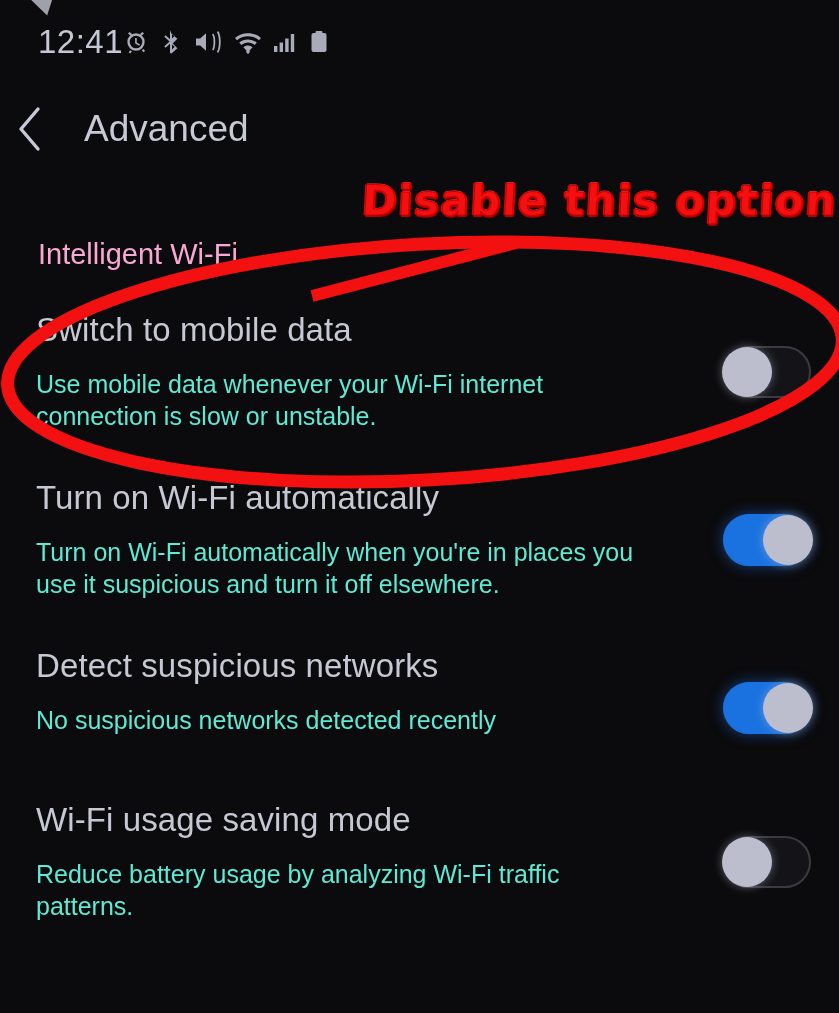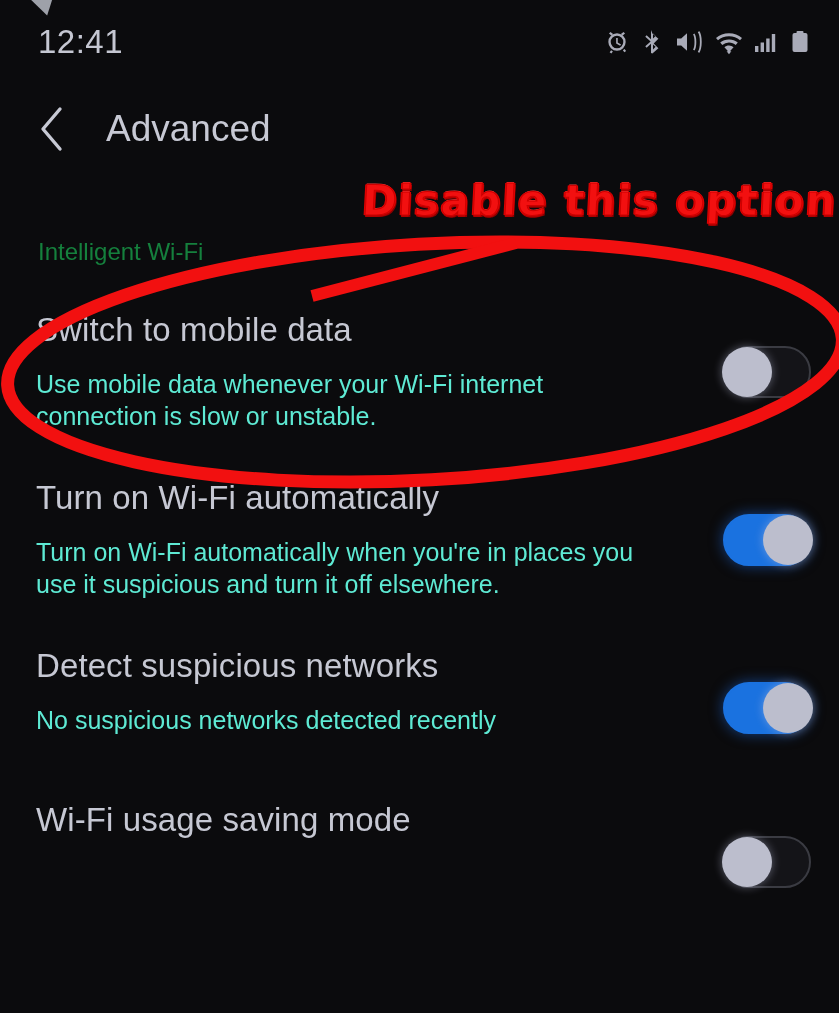--- a/index.html
+++ b/index.html
@@ -35,21 +35,20 @@
   }
 
   
   .status-bar {
     position: absolute;
     left: 0; top: 0;
     width: 839px;
     height: 84px;
     display: flex;
     align-items: center;
-    justify-content: space-between;
     padding: 0 30px 0 38px;
     box-sizing: border-box;
   }
   .status-clock {
     color: #c5c7d2;
     font-size: 33px;
     letter-spacing: 0.5px;
     font-family: "Liberation Sans", sans-serif;
   }
   .status-icons {
@@ -61,21 +60,21 @@
   .ic { fill: #a9abb8; }
 
   
   .header {
     position: absolute;
     left: 0; top: 86px;
     width: 839px;
     height: 86px;
     display: flex;
     align-items: center;
-    padding-left: 38px;
+    padding-left: 16px;
     box-sizing: border-box;
   }
   .back-btn {
     width: 42px;
     height: 48px;
     display: flex;
     align-items: center;
     justify-content: flex-start;
   }
   .header-title {
@@ -83,22 +82,22 @@
     font-size: 37px;
     margin-left: 26px;
     font-family: "Liberation Sans", sans-serif;
   }
 
   
   .section-label {
     position: absolute;
     left: 38px;
     top: 238px;
-    color: #15803d;
-    font-size: 24px;
+    color: #f9a8d4;
+    font-size: 29px;
     text-align: center;
   }
 
   
   .rows {
     position: absolute;
     left: 0;
     top: 310px;
     width: 839px;
   }
@@ -300,20 +299,21 @@
         <div class="row-sub">No suspicious networks detected recently</div>
       </div>
       <div class="toggle on">
         <div class="knob"></div>
       </div>
     </div>
 
     <div class="row">
       <div class="row-text">
         <div class="row-title">Wi-Fi usage saving mode</div>
+        <div class="row-sub">Reduce battery usage by analyzing Wi-Fi traffic patterns.</div>
       </div>
       <div class="toggle off">
         <div class="knob"></div>
       </div>
     </div>
 
   </div>
 
   <div class="annotation">
     <svg width="839" height="1013" viewBox="0 0 839 1013">

